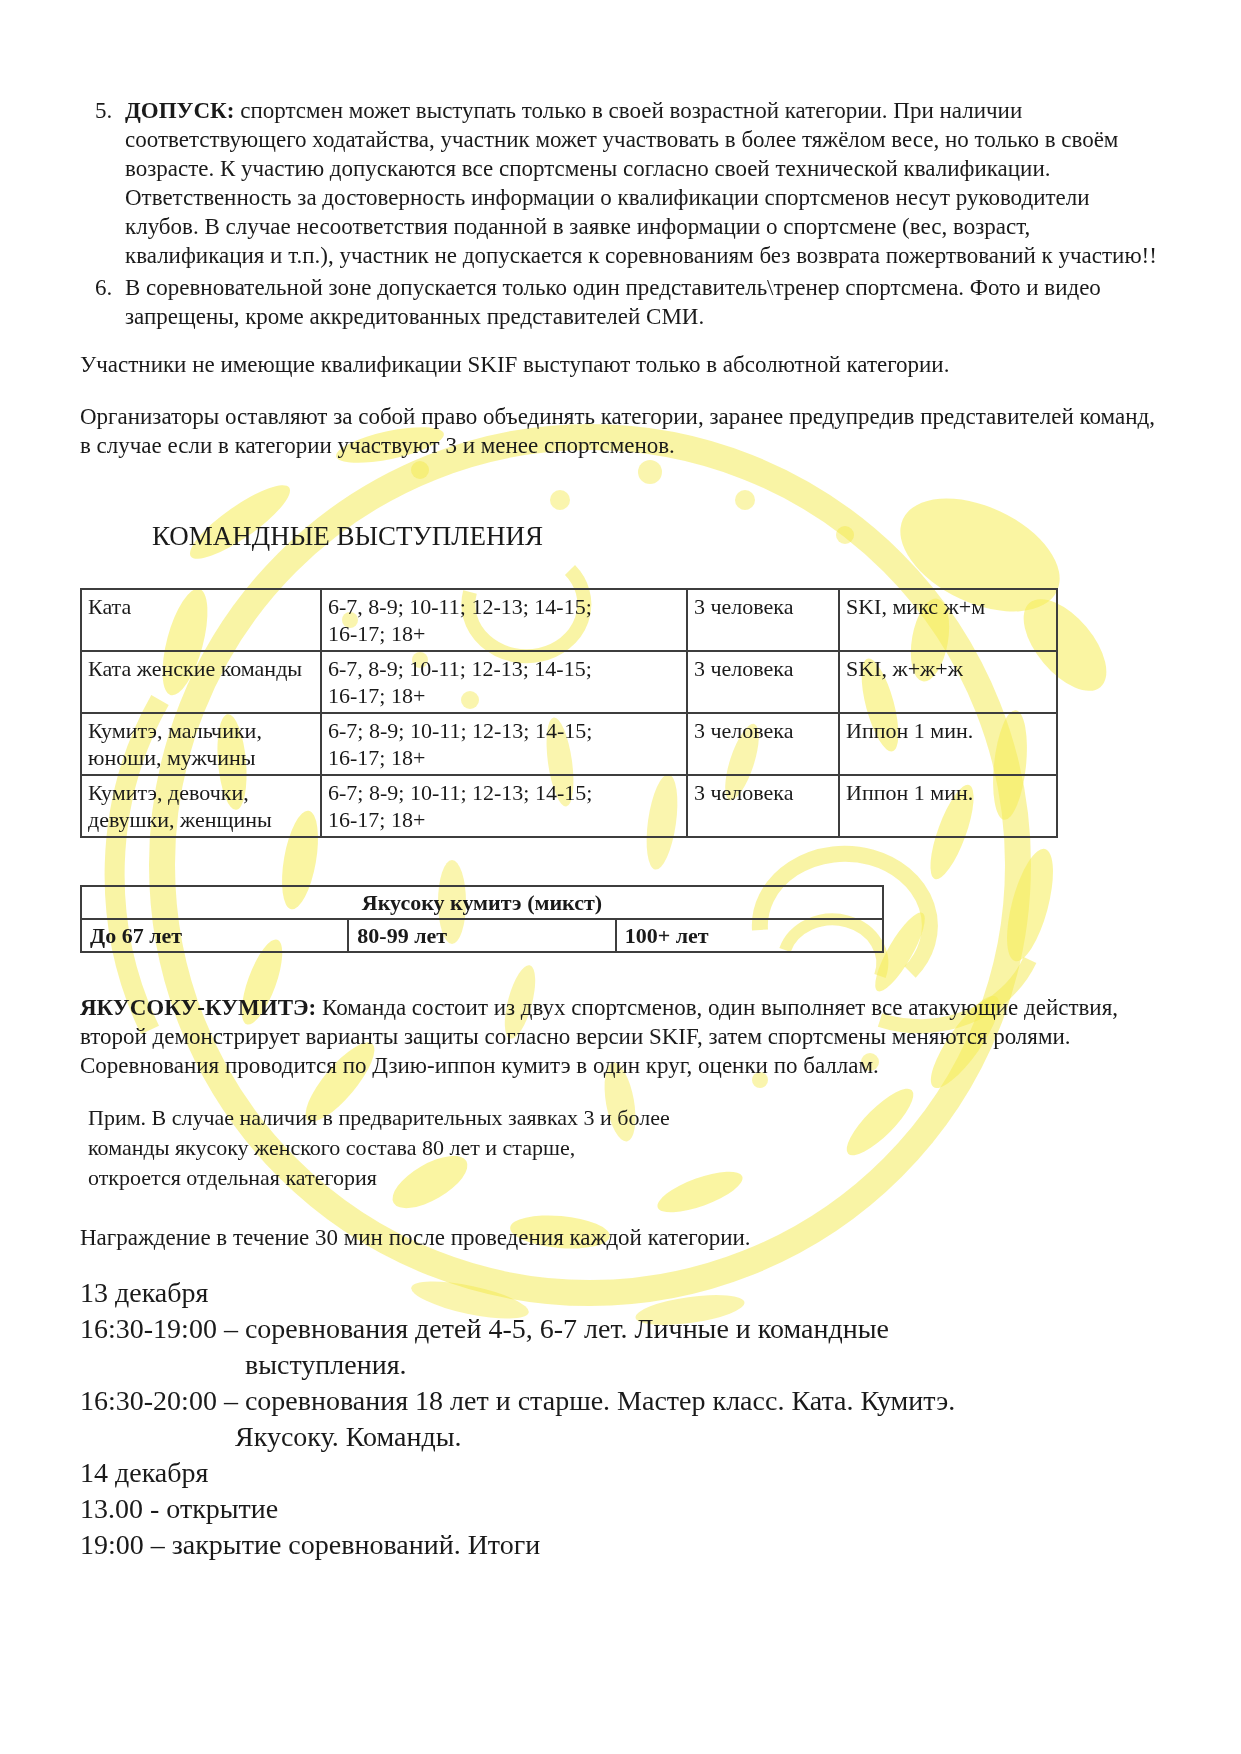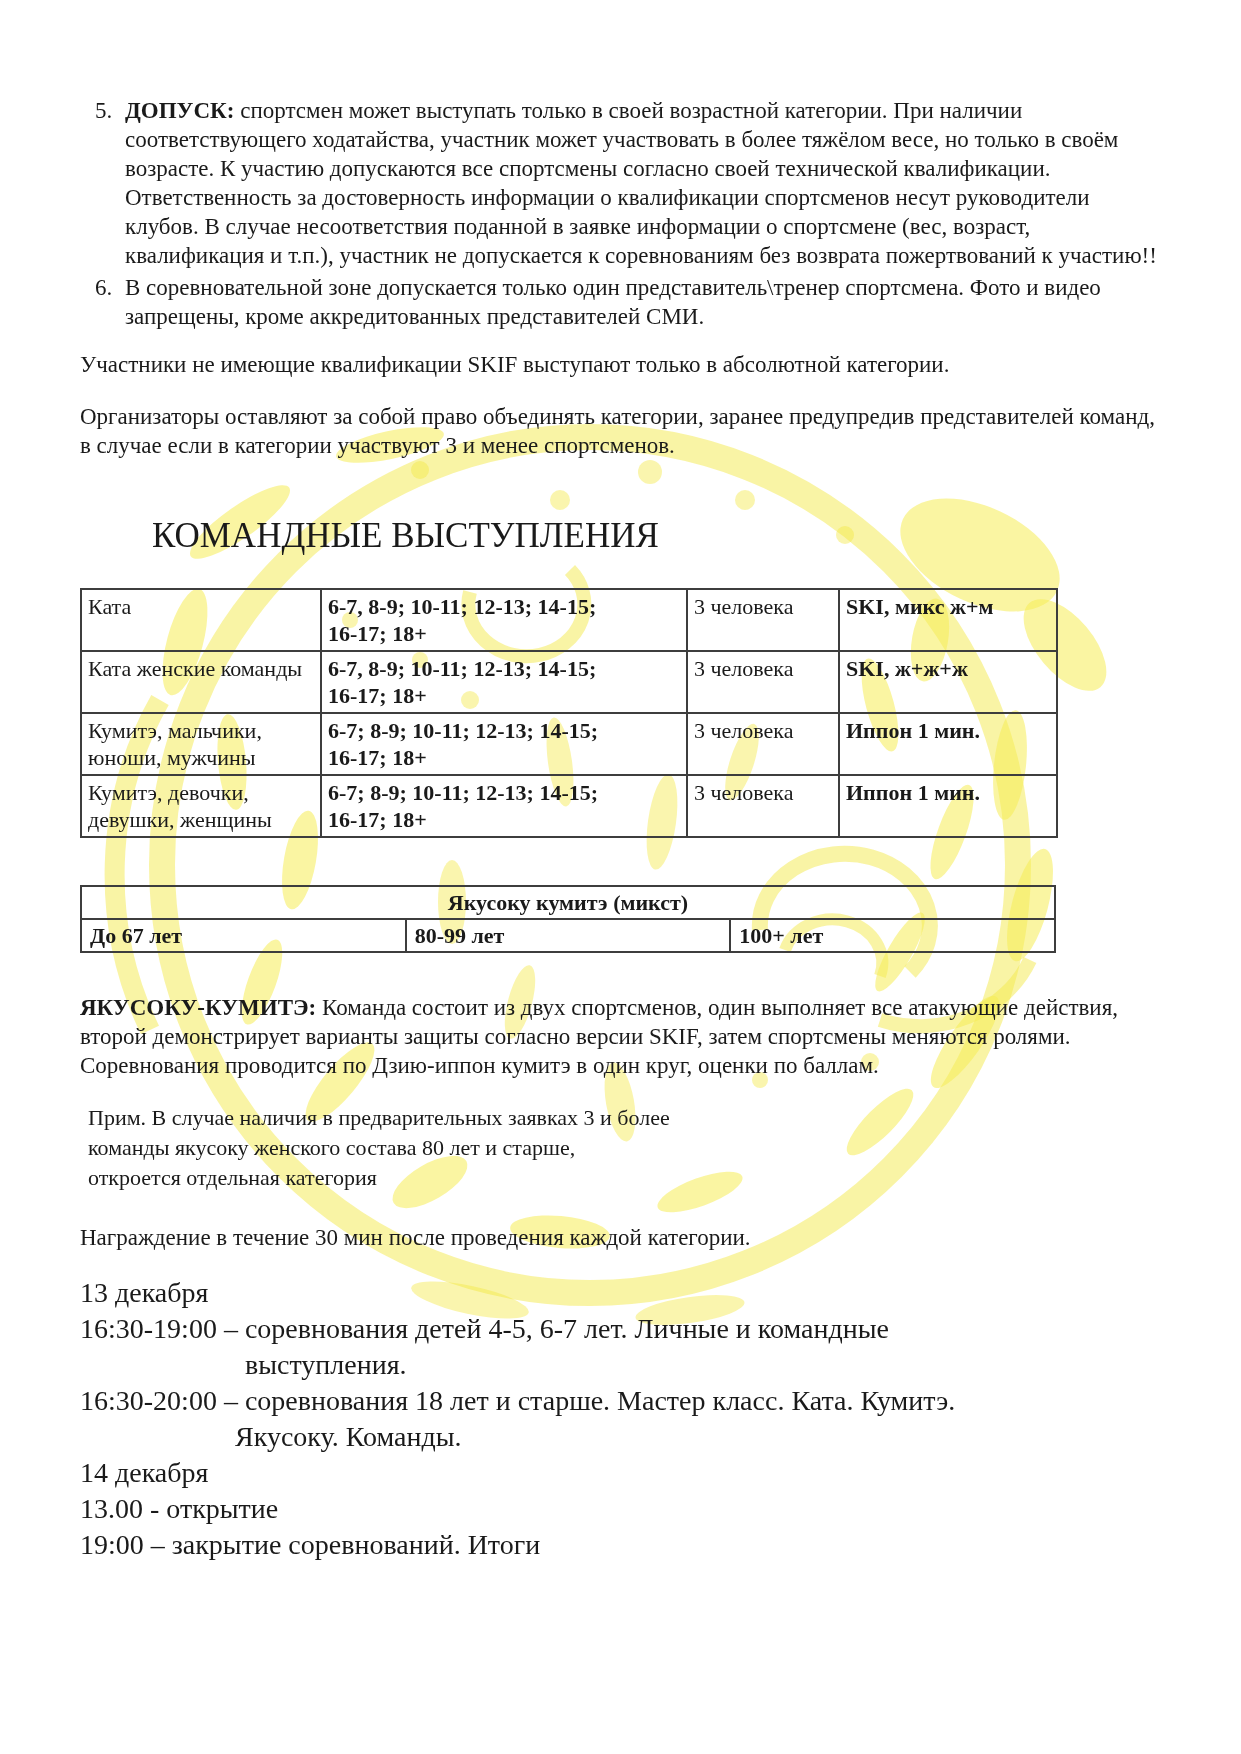--- a/index.html
+++ b/index.html
@@ -21,33 +21,33 @@
   .num-cell{width:45px;flex:0 0 45px;padding-left:15px;box-sizing:border-box;}
   .num-body{flex:1;}
   .lead-bold{font-weight:bold;}
 
   .para{font-size:23px;line-height:29px;}
   .para-skif{margin-top:19px;}
   .para-org{margin-top:2px;}
 
   .team-heading{
     margin-top:60px;margin-left:72px;
-    font-size:35px;line-height:32px;font-weight:normal;
+    font-size:27px;line-height:32px;font-weight:normal;
   }
 
   table{border-collapse:collapse;table-layout:fixed;}
   .team-table{margin-top:36px;width:976px;font-size:22px;line-height:27px;}
   .team-table td{
     border:2px solid #3d3d3d;
     vertical-align:top;
     padding:3px 6px;
   }
-  .cell-ages,.cell-rules{white-space:pre-line;font-weight:bold;}
-
-  .yakusoku-table{margin-top:47px;width:976px;font-size:22px;line-height:29px;}
+  .cell-ages,.cell-rules{white-space:pre-line;}
+
+  .yakusoku-table{margin-top:47px;width:804px;font-size:22px;line-height:29px;}
   .yakusoku-table td{
     border:2px solid #3d3d3d;
     padding:1px 8px;
     font-weight:bold;
     vertical-align:top;
   }
   .yakusoku-table .title-cell{text-align:center;}
 
   .yakusoku-para{margin-top:40px;}
   .note{

